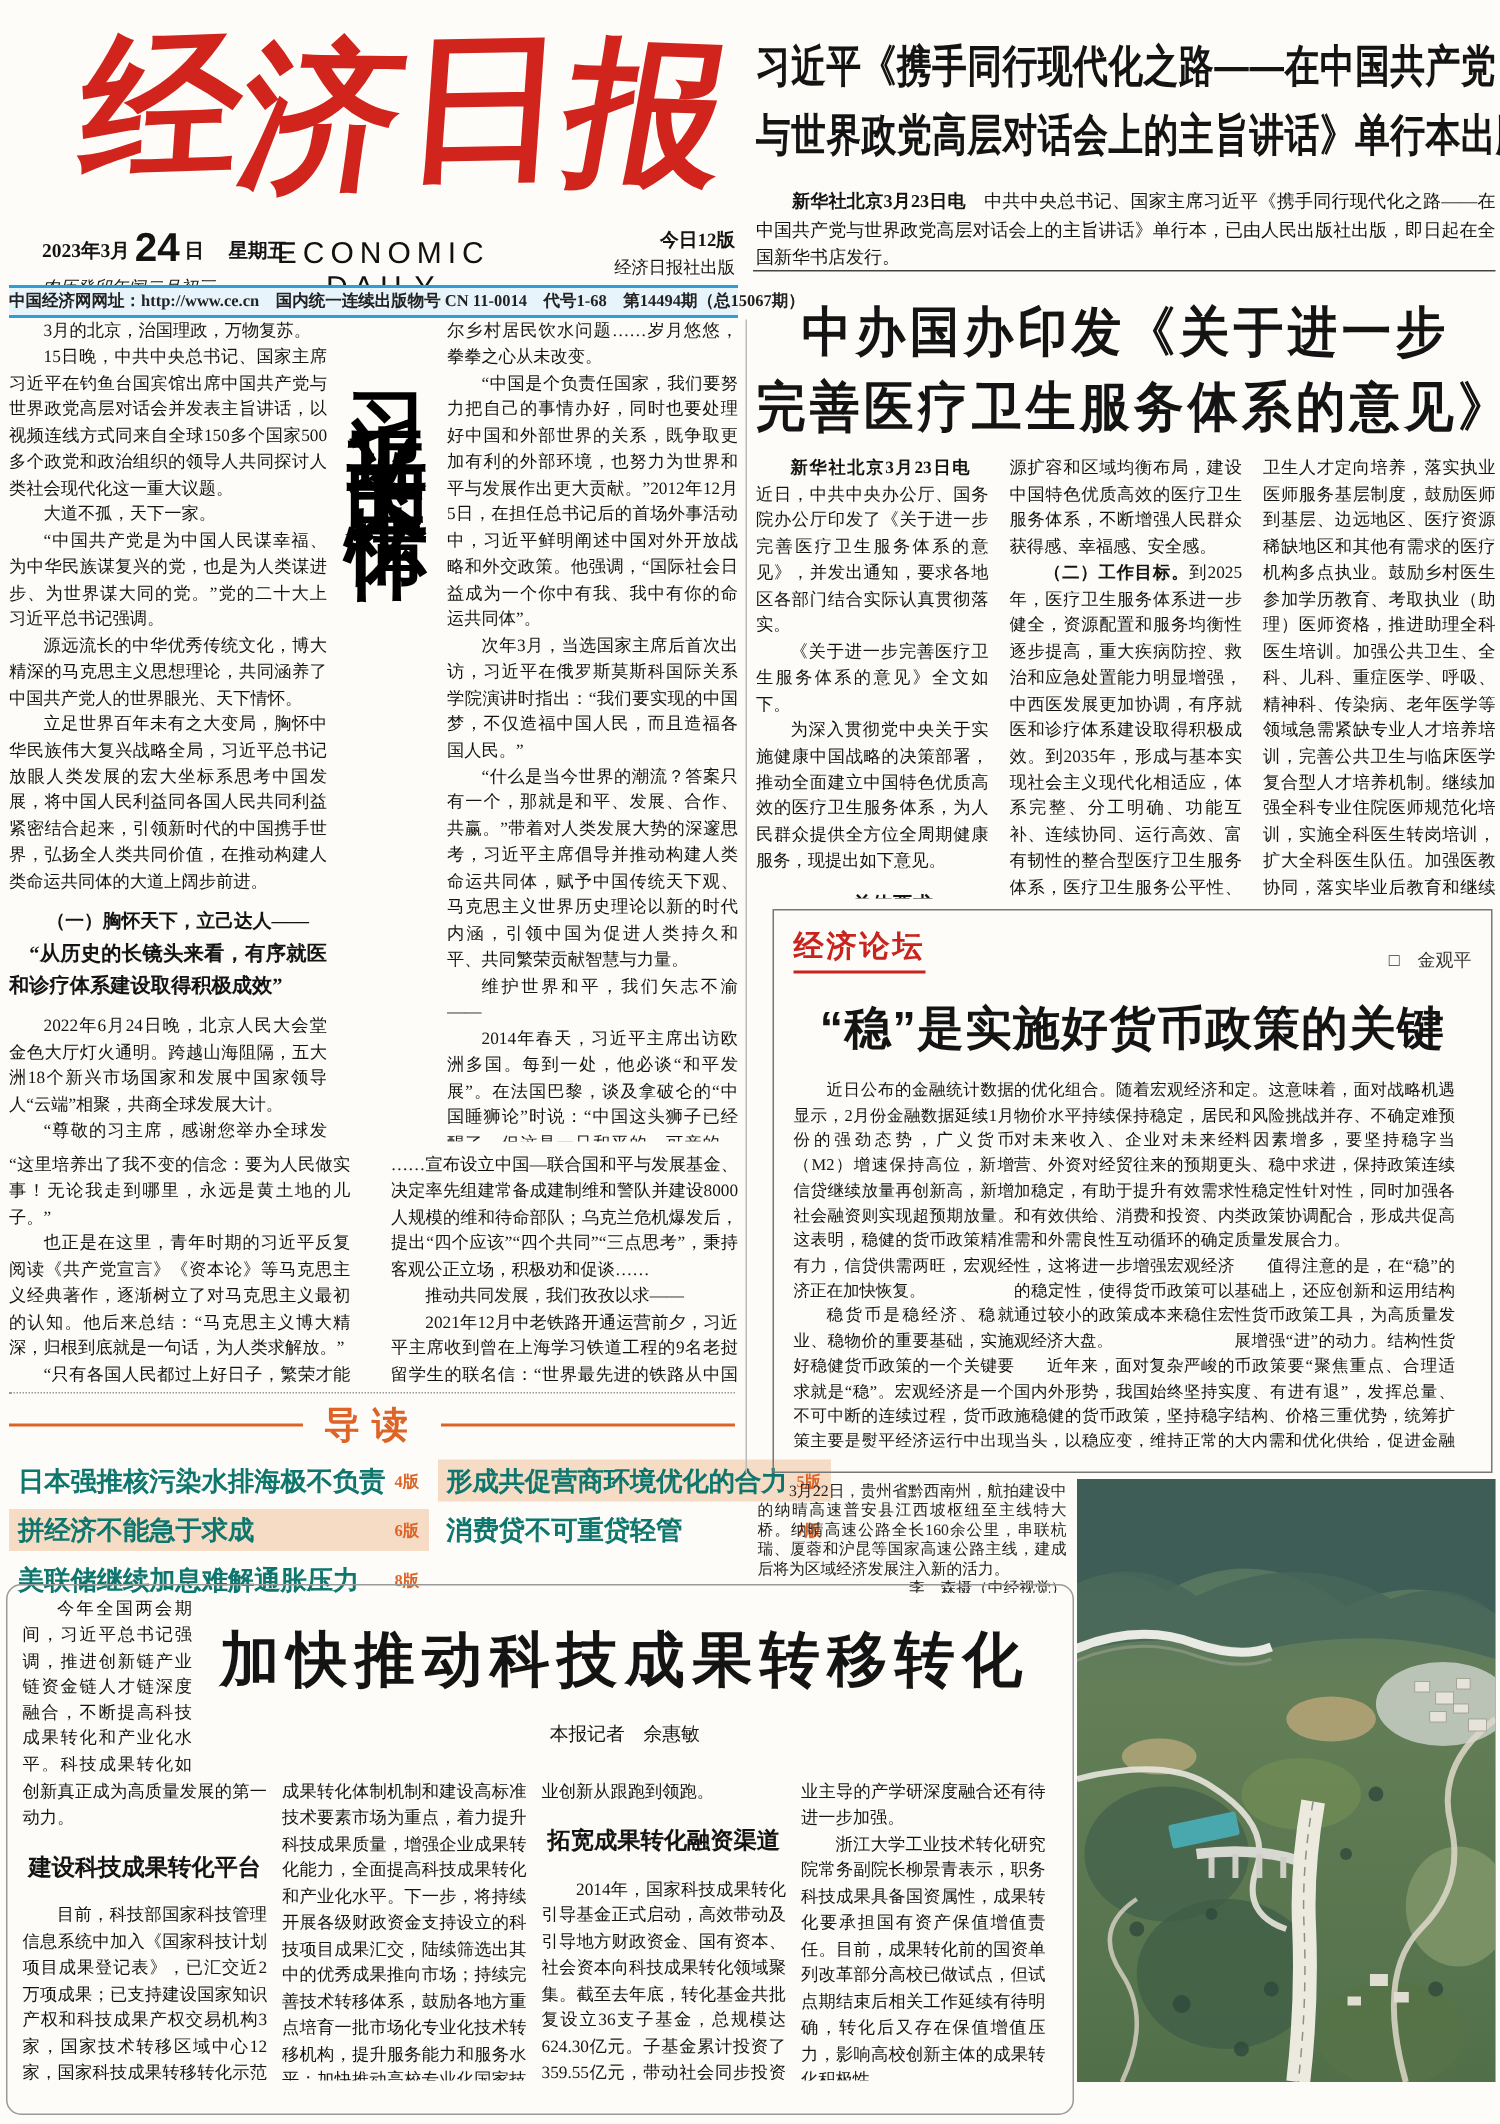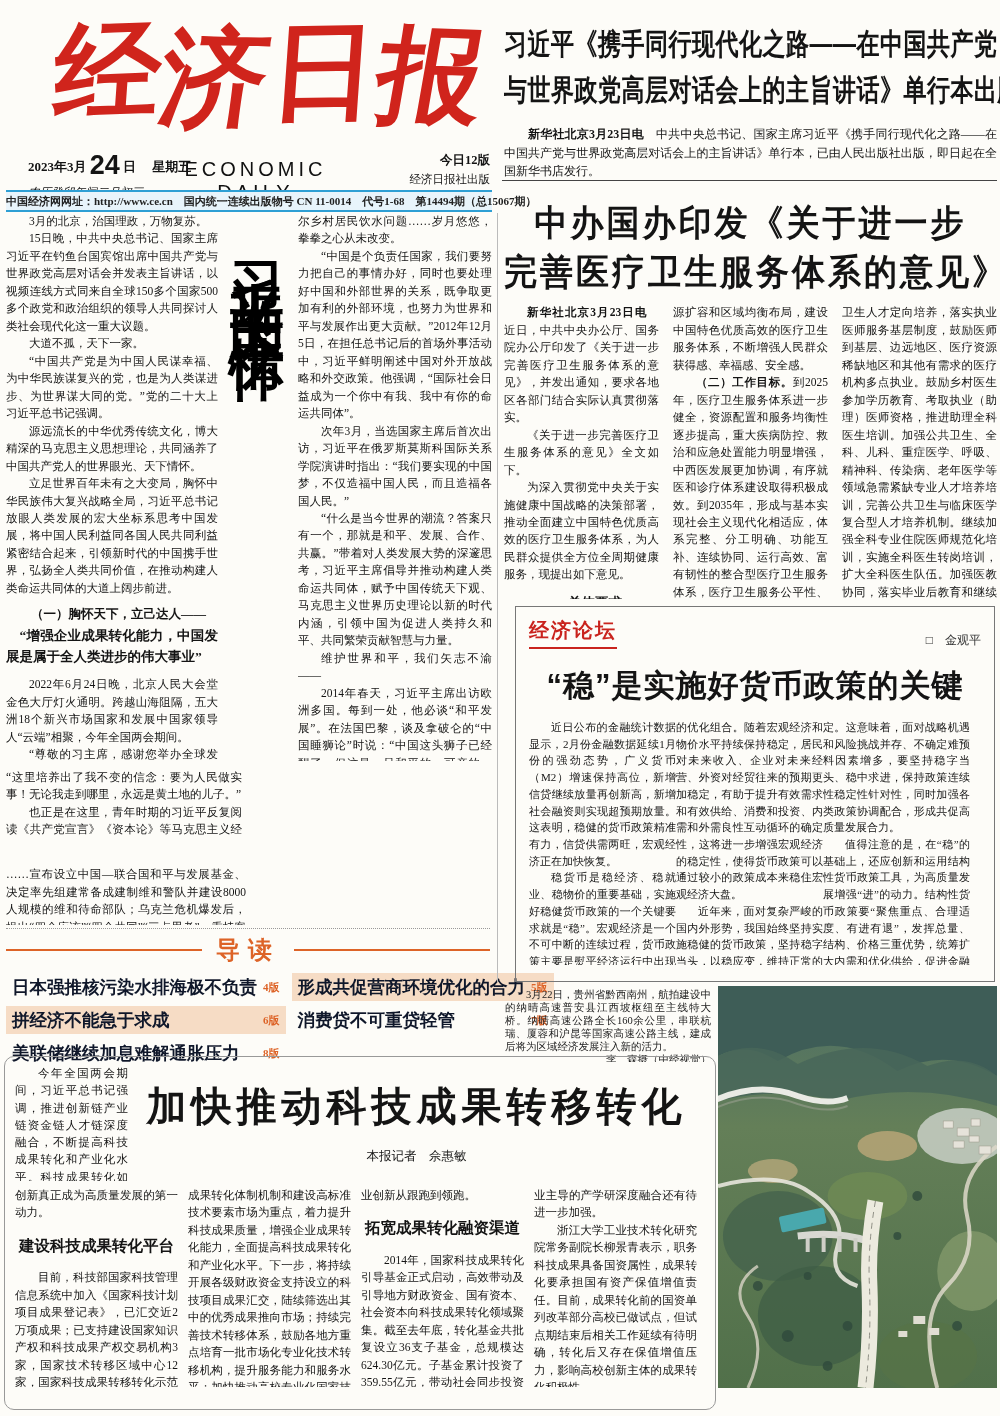--- a/index.html
+++ b/index.html
@@ -42,33 +42,33 @@
         font-size:15.5px;margin:12px 0;}
   .plead{font-weight:bold;}
   
   .feature{position:absolute;left:6px;top:213px;width:486px;height:712px;}
   .f-top{display:flex;gap:8px;height:548px;}
   .f-col1{width:212px;}
   .f-vtitle{width:64px;writing-mode:vertical-rl;text-orientation:upright;
             font-family:"Liberation Sans",sans-serif;font-weight:900;font-size:54px;
             letter-spacing:12px;line-height:64px;padding-top:8px;color:#000;overflow:hidden;}
   .f-col3{width:194px;}
-  .f-bottom{display:flex;gap:27px;height:156px;margin-top:8px;flex-direction:column;}
+  .f-bottom{display:flex;gap:27px;height:156px;margin-top:8px;}
   .f-colA{width:236px;}
   .f-colB{width:240px;}
   
   .daodu{position:absolute;left:6px;top:928px;width:484px;height:126px;border-top:1px dotted #999;padding-top:5px;box-sizing:border-box;}
   .dd-head{display:flex;align-items:center;}
   .dd-line{flex:1;height:2px;background:#dd6327;}
   .dd-title{font-family:"Liberation Sans",sans-serif;font-weight:bold;font-size:24px;color:#dd6327;
             margin:0 14px;letter-spacing:8px;}
   .dd-grid{display:grid;grid-template-columns:1fr 1fr;gap:5px 6px;margin-top:7px;}
   .dd-item{display:flex;justify-content:space-between;align-items:center;padding:2px 6px;height:24px;}
   .dd-item.shaded{background:#f6dcc5;}
-  .dd-item span:first-child{font-family:"Liberation Sans",sans-serif;font-weight:bold;font-size:17.5px;color:#0f172a;white-space:nowrap;}
+  .dd-item span:first-child{font-family:"Liberation Sans",sans-serif;font-weight:bold;font-size:17.5px;color:#0f766e;white-space:nowrap;}
   .dd-page{font-size:11px;color:#dd6327;font-weight:bold;white-space:nowrap;margin-left:6px;}
   
   .vdiv{position:absolute;left:497px;top:213px;height:769px;border-left:1px solid #bbb;}
   
   .health{position:absolute;left:504px;top:198px;width:493px;}
   .health-h{font-family:"Liberation Serif",serif;font-weight:900;font-size:33px;line-height:1.4;
             text-align:center;letter-spacing:3px;white-space:nowrap;transform:scaleY(1.08);transform-origin:top;}
   .health-body{display:flex;gap:14px;margin-top:14px;height:295px;}
   .health-body .col{width:155px;}
   
@@ -152,23 +152,23 @@
   <p class="para"><b class="plead"></b><span>大道不孤，天下一家。</span></p>
 
   <p class="para"><b class="plead"></b><span>“中国共产党是为中国人民谋幸福、为中华民族谋复兴的党，也是为人类谋进步、为世界谋大同的党。”党的二十大上习近平总书记强调。</span></p>
 
   <p class="para"><b class="plead"></b><span>源远流长的中华优秀传统文化，博大精深的马克思主义思想理论，共同涵养了中国共产党人的世界眼光、天下情怀。</span></p>
 
   <p class="para"><b class="plead"></b><span>立足世界百年未有之大变局，胸怀中华民族伟大复兴战略全局，习近平总书记放眼人类发展的宏大坐标系思考中国发展，将中国人民利益同各国人民共同利益紧密结合起来，引领新时代的中国携手世界，弘扬全人类共同价值，在推动构建人类命运共同体的大道上阔步前进。</span></p>
 
   <p class="fsub1"><b class="plead"></b><span>（一）胸怀天下，立己达人——</span></p>
 
-  <p class="fsub2"><b class="plead"></b><span>“增强企业成果转化能力，中国发展是属于全人类进步的伟大事业”</span></p>
-
-  <p class="para"><b class="plead"></b><span>2022年6月24日晚，北京人民大会堂金色大厅灯火通明。跨越山海阻隔，五大洲18个新兴市场国家和发展中国家领导人“云端”相聚，今年全国两会期间。</span></p>
+  <p class="fsub2"><b class="plead"></b><span>“从历史的长镜头来看，有序就医和诊疗体系建设取得积极成效”</span></p>
+
+  <p class="para"><b class="plead"></b><span>2022年6月24日晚，北京人民大会堂金色大厅灯火通明。跨越山海阻隔，五大洲18个新兴市场国家和发展中国家领导人“云端”相聚，共商全球发展大计。</span></p>
 
   <p class="para"><b class="plead"></b><span>“尊敬的习主席，感谢您举办全球发展高层对话会，感谢您值此艰难时刻坚定维护发展中国家共同利益。”埃及总统塞西动情地说。</span></p>
 
 </div>
       <div class="f-vtitle">习近平的天下情怀</div>
       <div class="col f-col3">
   <p class="cont"><b class="plead"></b><span>尔乡村居民饮水问题……岁月悠悠，拳拳之心从未改变。</span></p>
 
   <p class="para"><b class="plead"></b><span>“中国是个负责任国家，我们要努力把自己的事情办好，同时也要处理好中国和外部世界的关系，既争取更加有利的外部环境，也努力为世界和平与发展作出更大贡献。”2012年12月5日，在担任总书记后的首场外事活动中，习近平鲜明阐述中国对外开放战略和外交政策。他强调，“国际社会日益成为一个你中有我、我中有你的命运共同体”。</span></p>
 

